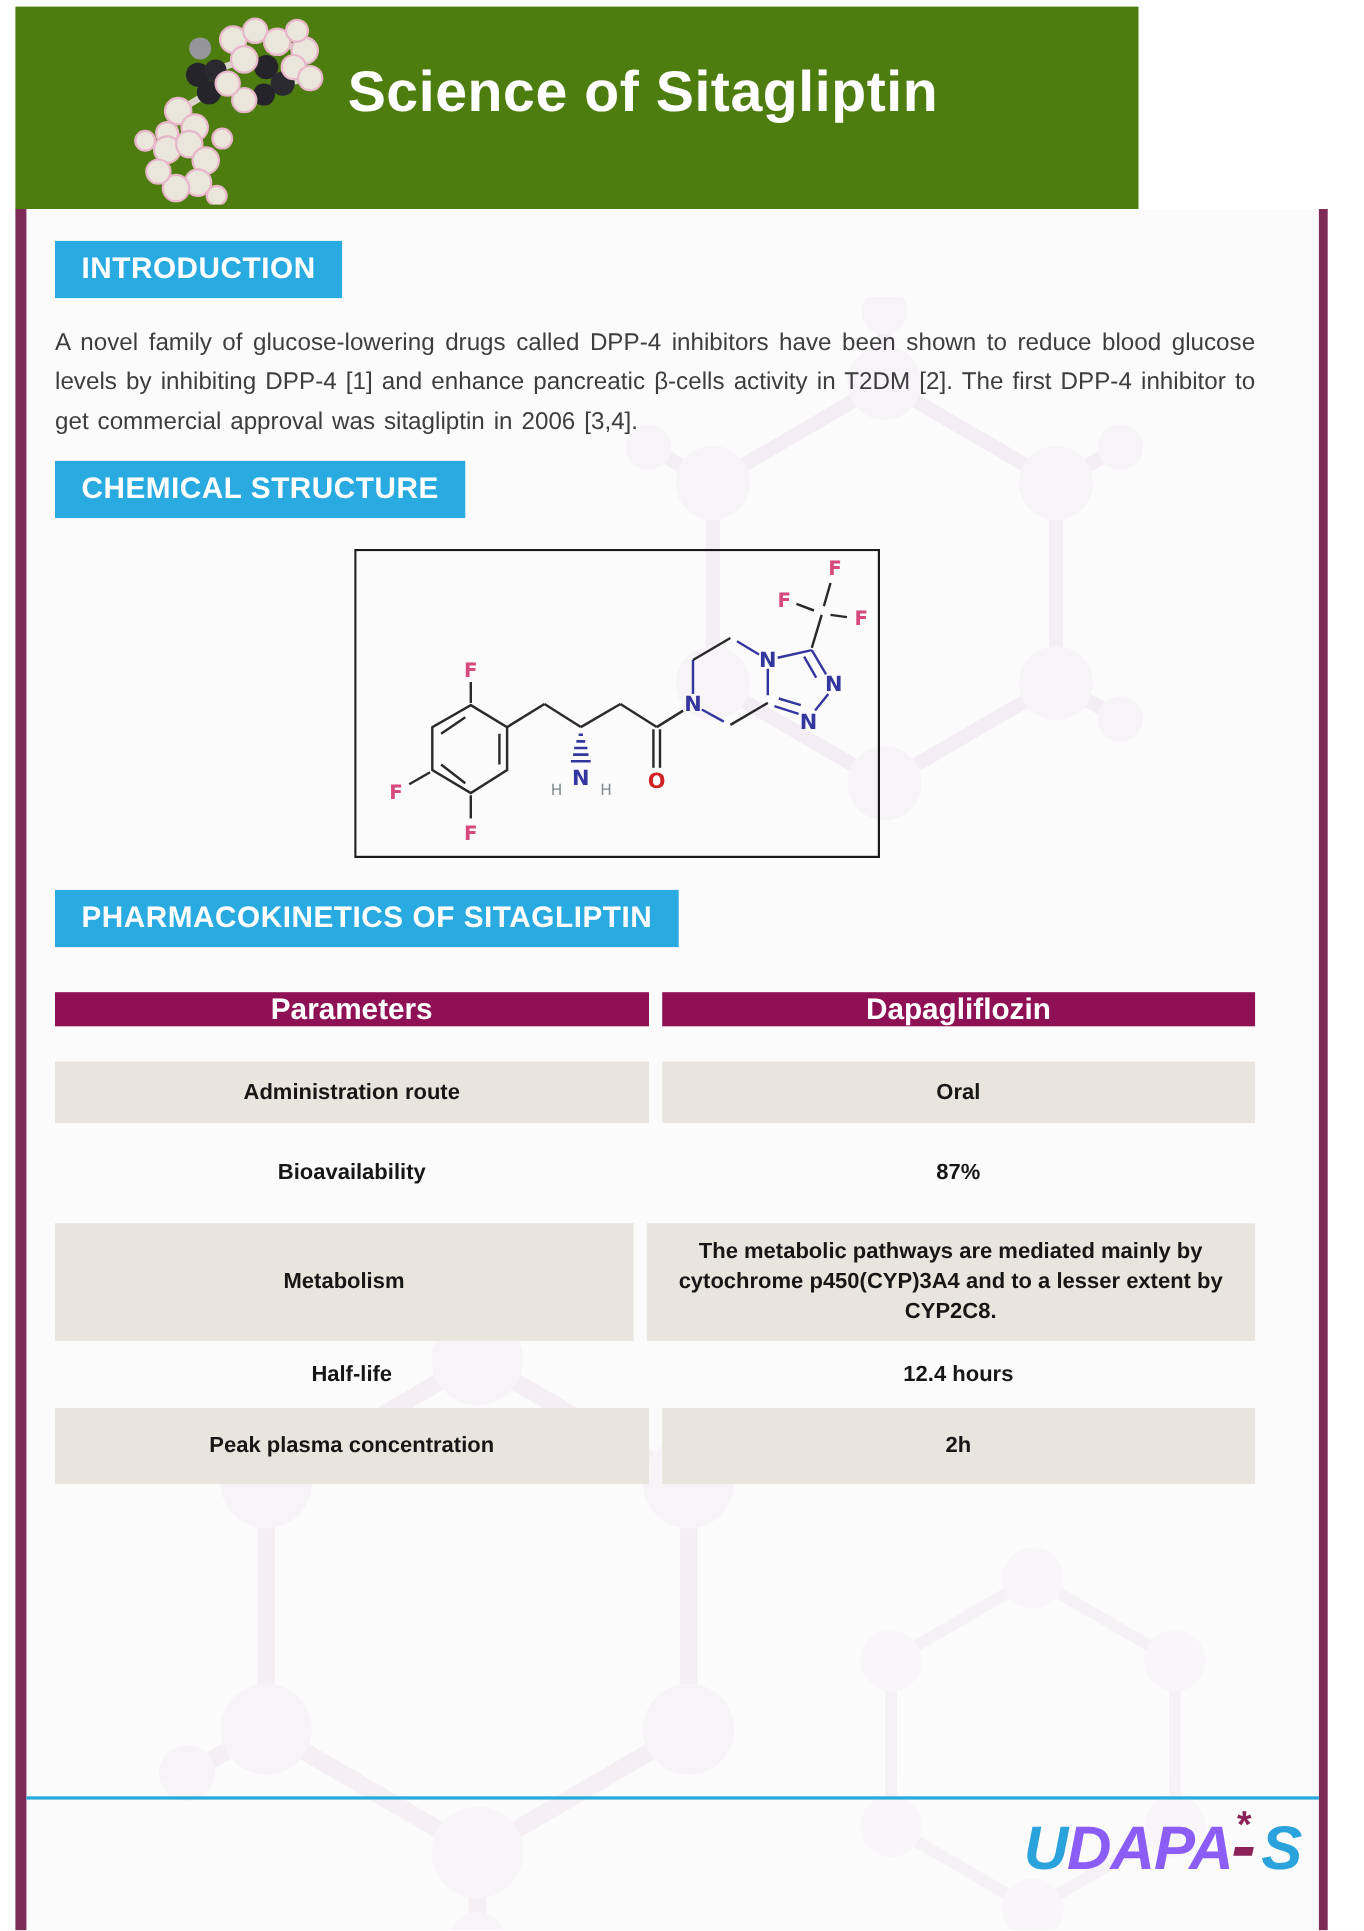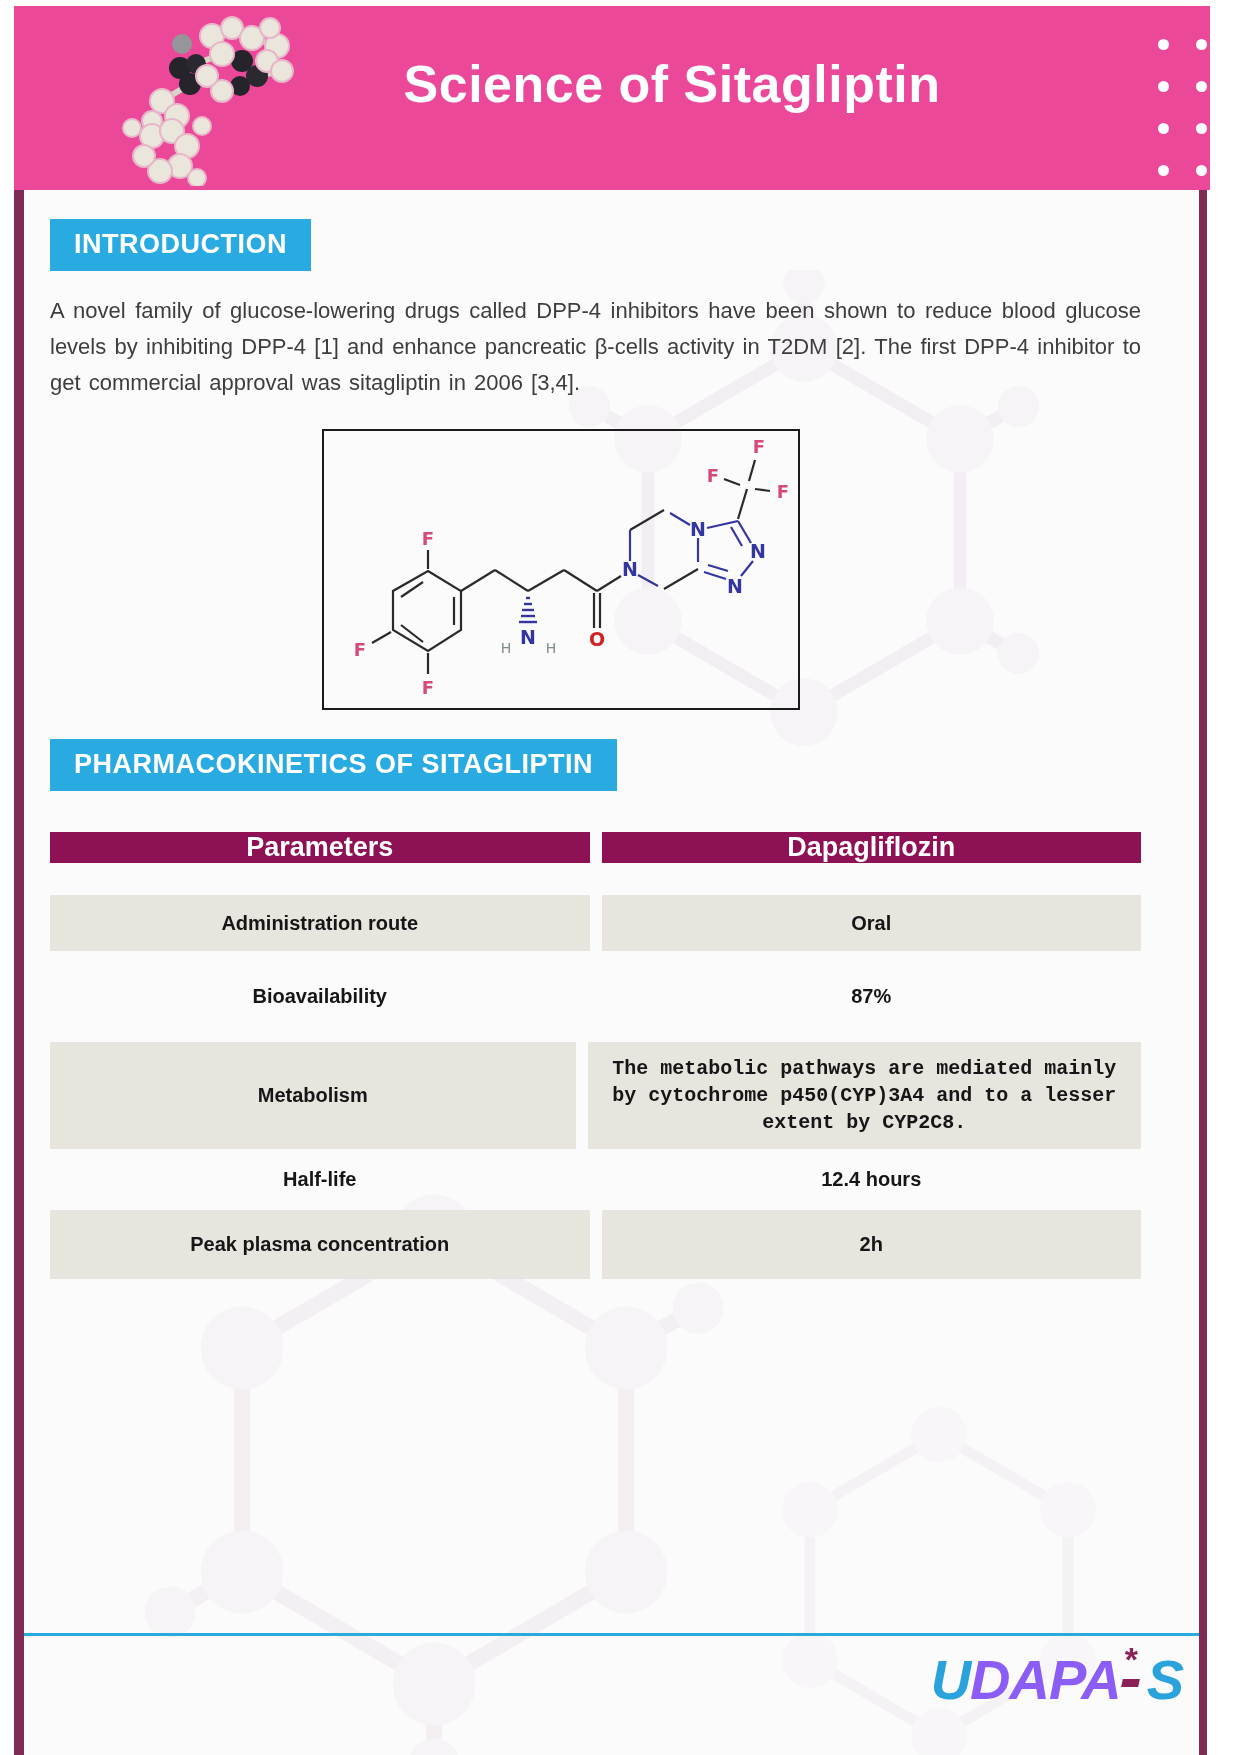--- a/index.html
+++ b/index.html
@@ -6,22 +6,22 @@
   html,body { background:#ffffff; }
   body {
     width:1240px; height:1755px;
     font-family:"Liberation Sans","DejaVu Sans",sans-serif;
     position:relative;
   }
   .page { position:relative; width:1240px; height:1755px; background:#ffffff; overflow:hidden; }
 
   
   .top-header {
-    position:absolute; top:6px; left:14px; width:1196px; height:184px;
-    background:#ec4899;
+    position:absolute; top:6px; left:14px; width:1021px; height:184px;
+    background:#4d7c0f;
   }
   .page-title {
     position:absolute; left:0; right:0; top:48px; text-align:center; padding-left:120px;
     color:#ffffff; font-size:52px; font-weight:700; letter-spacing:0.5px;
   }
   .molecule3d { position:absolute; left:78px; top:0; }
   .dots {
     position:absolute; top:33px; left:1144px;
     display:grid; grid-template-columns:repeat(2,11px); column-gap:27px; row-gap:31px;
   }
@@ -59,21 +59,21 @@
   }
   .header-cell { background:#8e1156; color:#ffffff; font-size:27px; font-weight:700; }
   .row-header { height:70px;align-items:center; }
   .gray { background:#e8e4de; }
   .r1 { height:56px; margin-top:13px; }
   .r2 { height:91px; }
   .r3 { height:107px; }
   .r4 { height:61px; }
   .r5 { height:69px; }
   .param, .value { font-weight:700; font-size:20px; color:#161616; line-height:27px; }
-  .value.pad { padding:0 14px;font-family:Liberation Mono, monospace; }
+  .value.pad { padding:0 14px; }
 
   
   .footer-line { position:absolute; left:0; right:0; top:1443px; height:3px; background:#2aa9dd; z-index:2; }
   .logo {
     position:absolute; top:1462px; right:16px; z-index:2;
     font-style:italic; font-weight:700; font-size:56px; letter-spacing:-1px;
     display:flex; align-items:flex-start; line-height:1;
   }
   .logo .u, .logo .s { color:#2aa3dc; }
   .logo .dapa { color:#8b5cf6; }
@@ -218,20 +218,21 @@
     </svg>
 
     <div class="content">
 
       <section>
         <h2 class="chip">INTRODUCTION</h2>
         <p class="intro-para">A novel family of glucose-lowering drugs called DPP-4 inhibitors have been shown to reduce blood glucose levels by inhibiting DPP-4 [1] and enhance pancreatic β-cells activity in T2DM [2]. The first DPP-4 inhibitor to get commercial approval was sitagliptin in 2006 [3,4].</p>
       </section>
 
       <section class="sec-chem">
+        <h2 class="chip">CHEMICAL STRUCTURE</h2>
 
         <figure class="figure">
           <svg width="478" height="281" viewBox="0 0 478 281">
             <rect x="1" y="1" width="476" height="279" fill="none" stroke="#1b1b1b" stroke-width="2"></rect>
 
             <g stroke="#2a2a2a" stroke-width="2.2" fill="none">
               <path d="M106,142 L139,162 L139,201 L106,222 L71,201 L71,162 Z"></path>
               <line x1="79" y1="168" x2="101" y2="153"></line>
               <line x1="132" y1="168" x2="132" y2="196"></line>
               <line x1="101" y1="213" x2="79" y2="196"></line>

